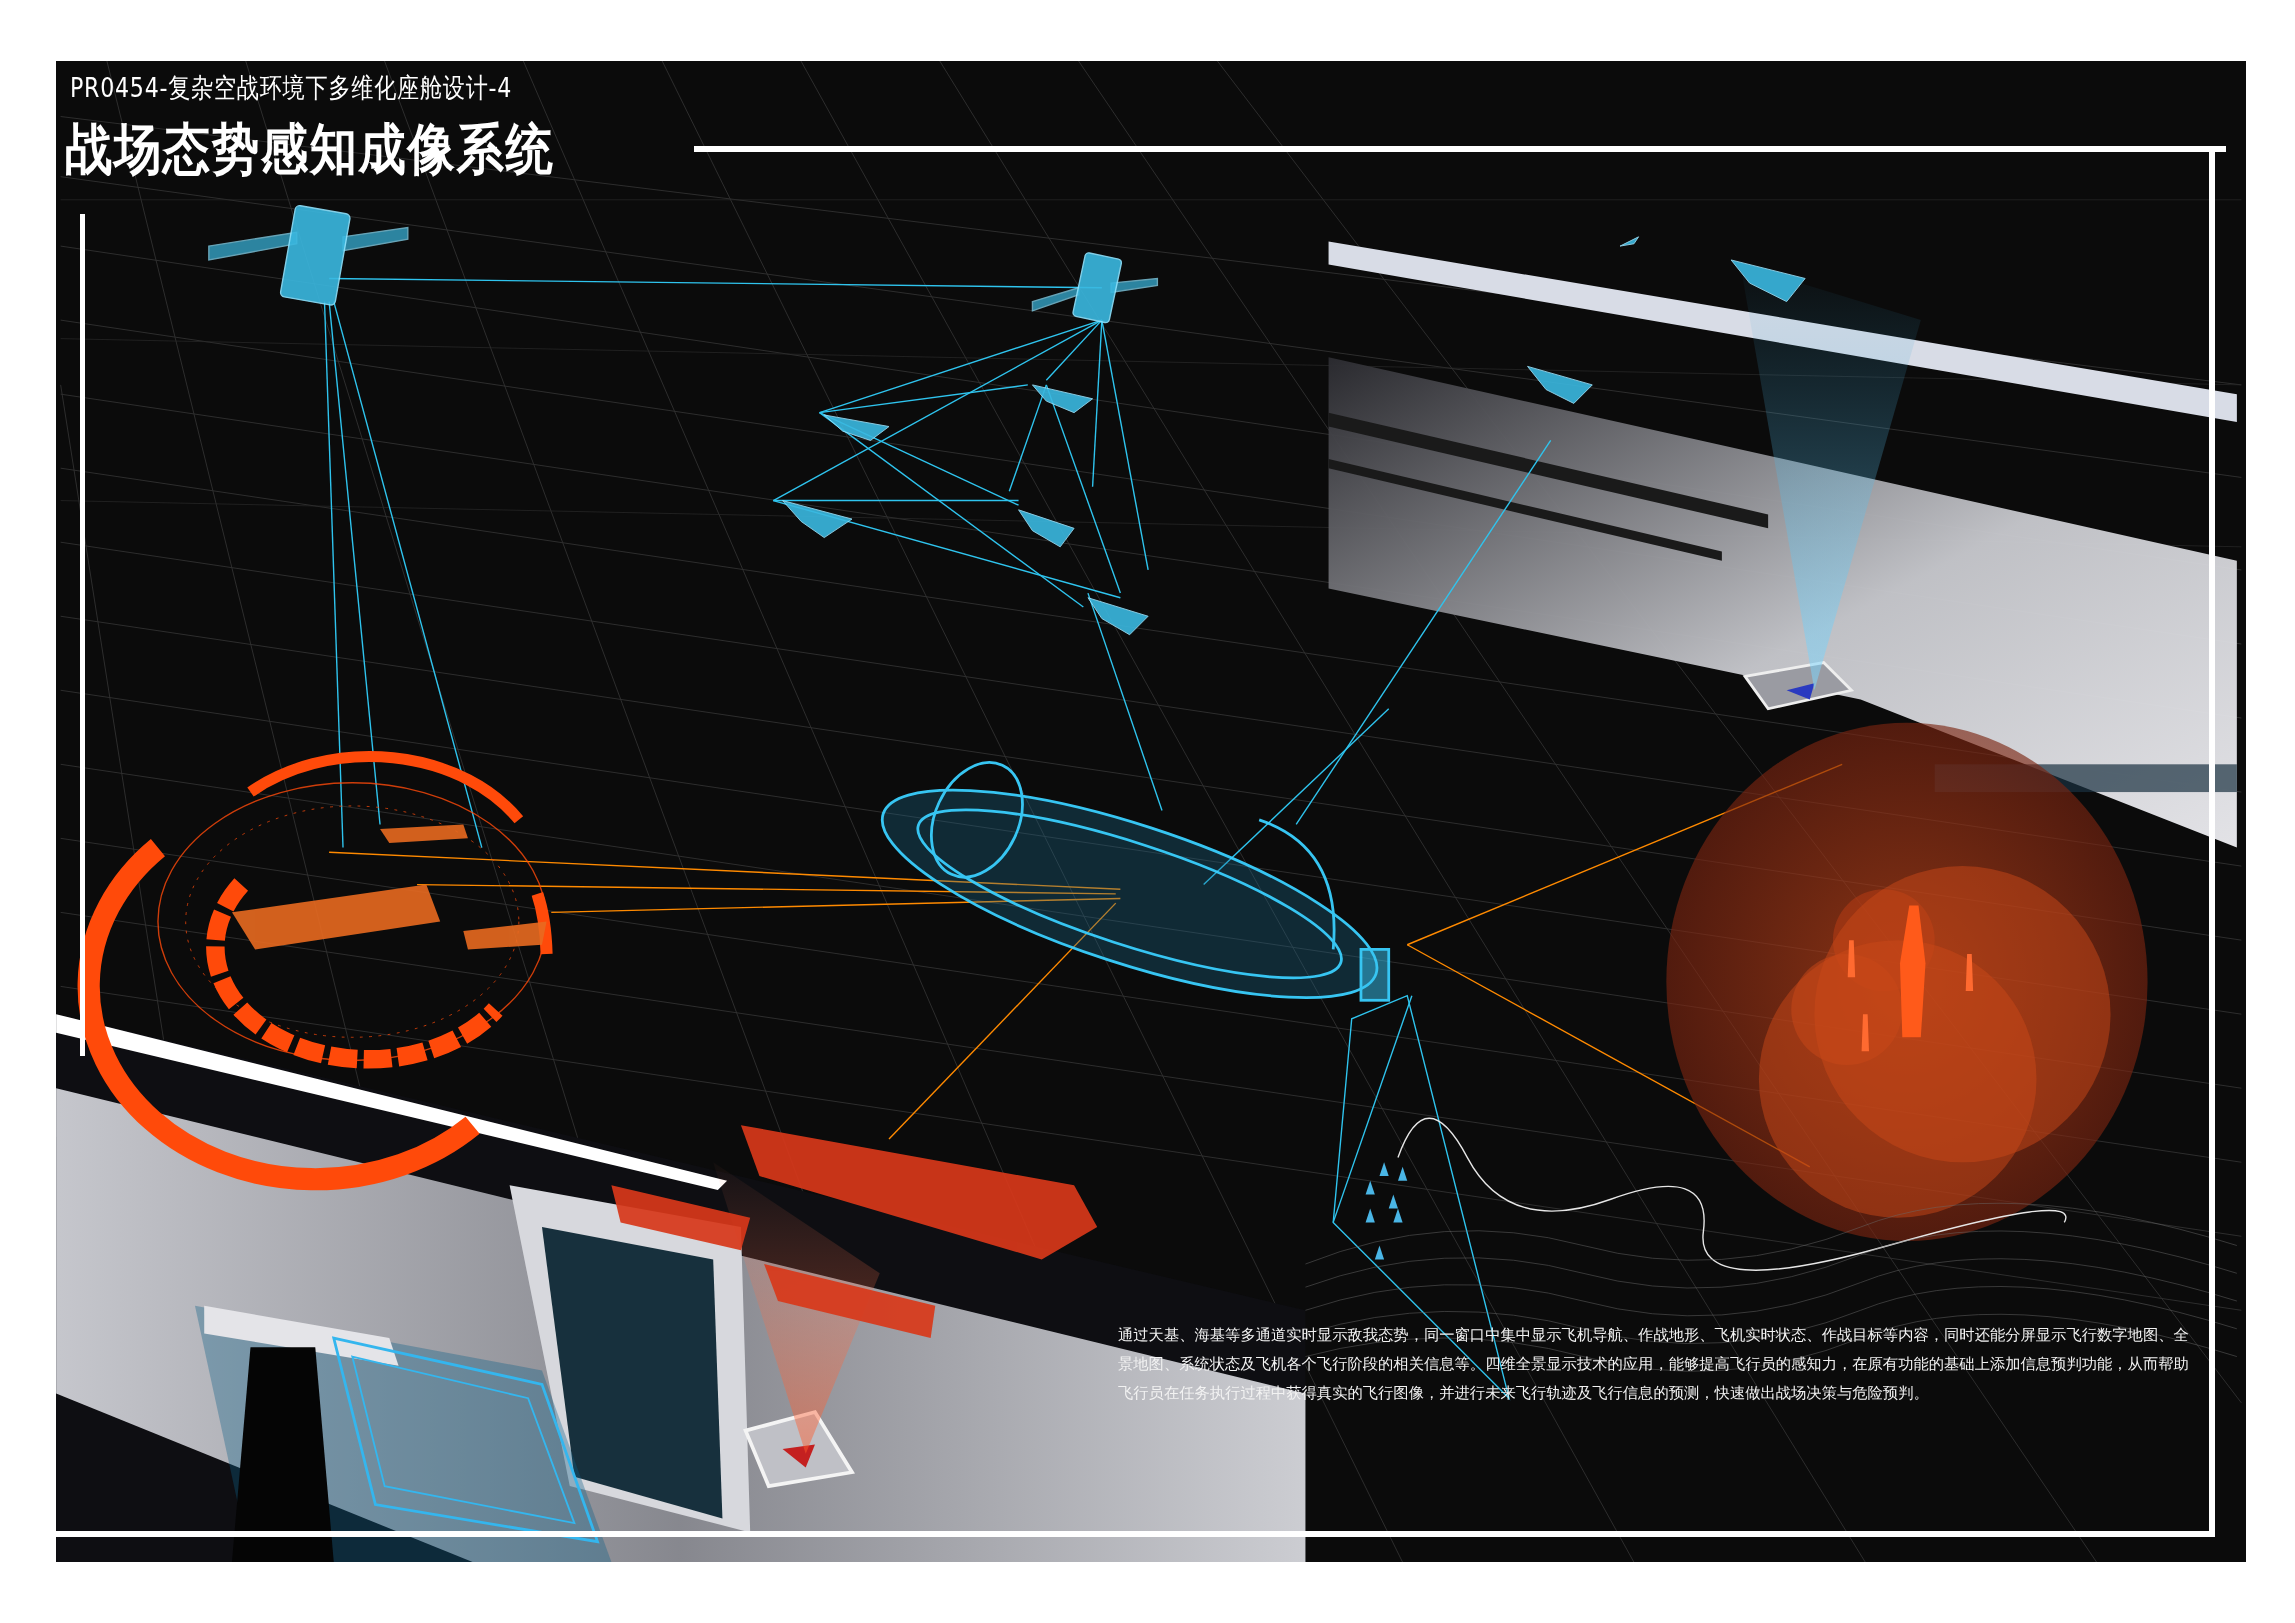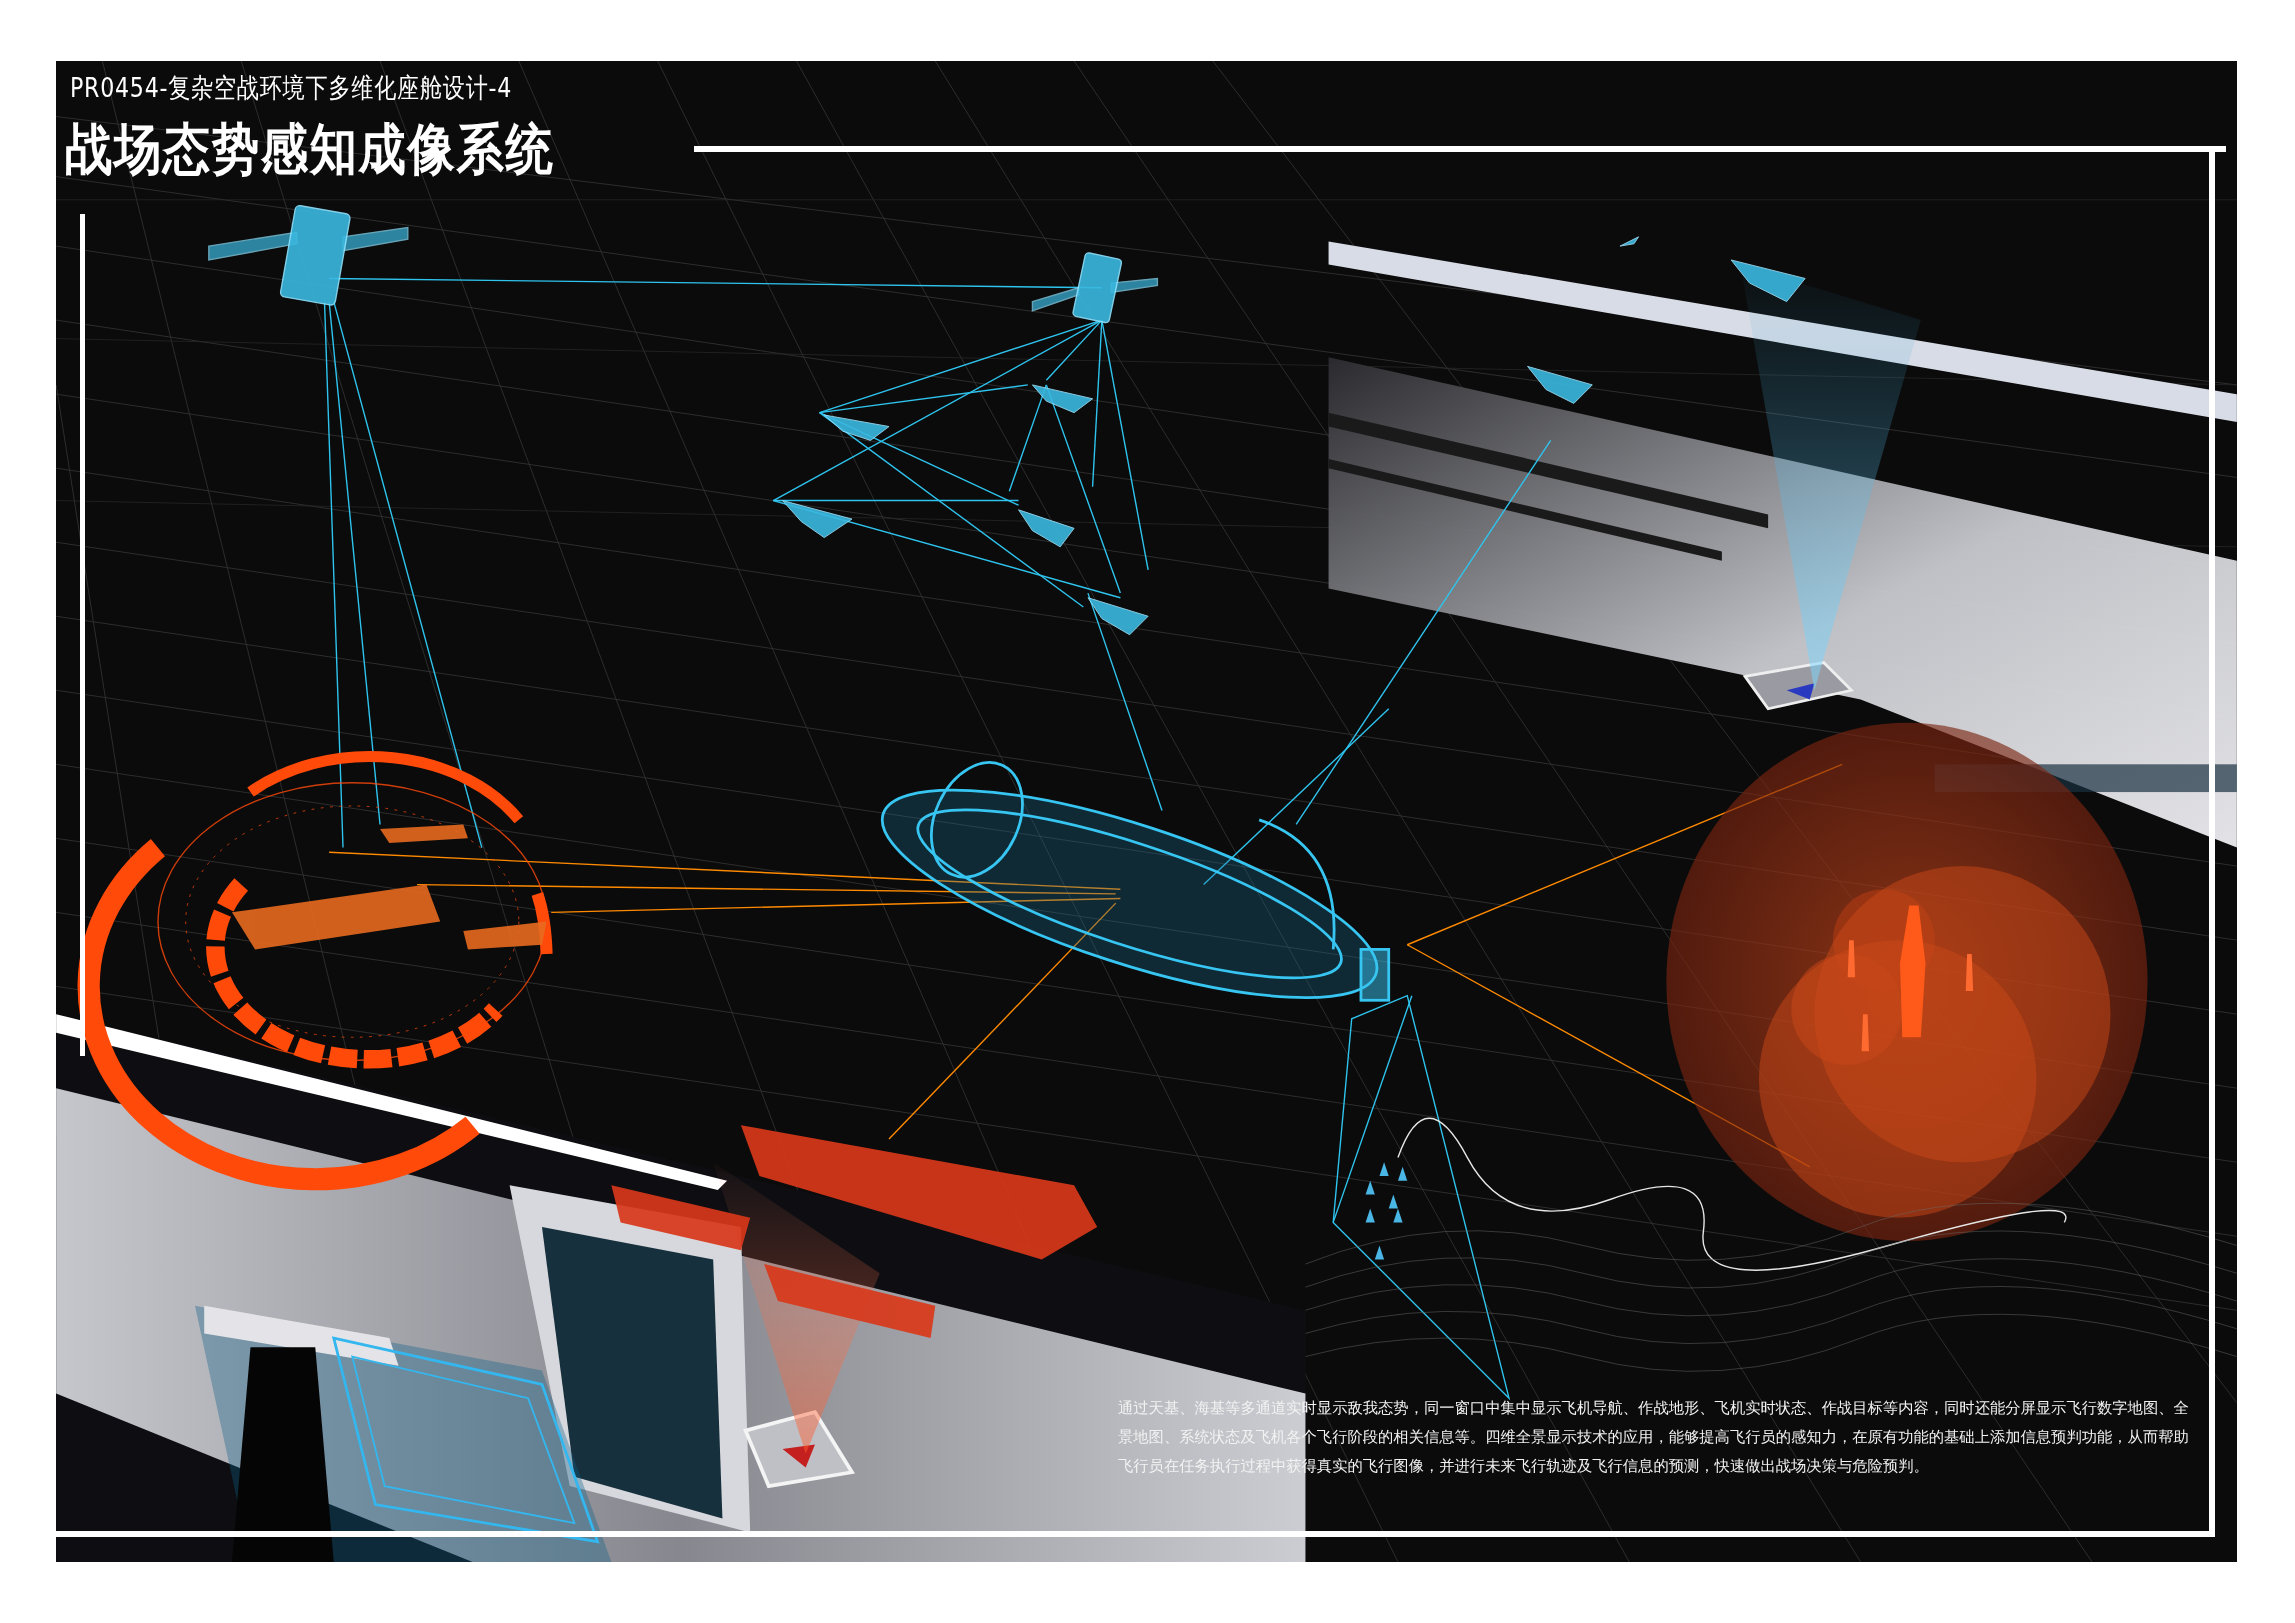--- a/index.html
+++ b/index.html
@@ -1,22 +1,22 @@
 <!DOCTYPE html>
 <html style="font-size:7.4px"><head>
 <meta charset="utf-8">
 <style>
   html,body{margin:0;padding:0;background:#ffffff;}
   body{width:2295px;height:1623px;position:relative;overflow:hidden;font-family:"DejaVu Sans",sans-serif;}
-  .poster{position:absolute;left:56px;top:61px;width:2181px;height:1501px;background:#0b0b0b;overflow:hidden;}
+  .poster{position:absolute;left:56px;top:61px;width:2181px;height:1501px;background:#0b0b0b;overflow:hidden;padding-left:9px;}
   .grid{position:absolute;left:0;top:0;width:100%;height:100%;}
   .subtitle{position:absolute;left:14px;top:9.3px;color:#ffffff;font-size:27px;letter-spacing:0.9px;font-family:"DejaVu Sans",sans-serif;transform:scaleX(0.82);transform-origin:left top;white-space:nowrap;}
   .title{position:absolute;left:9.3px;top:52px;color:#ffffff;font-size:55px;font-weight:bold;letter-spacing:1.9px;font-family:"DejaVu Sans",sans-serif;transform:scaleX(0.86);transform-origin:left top;white-space:nowrap;}
   .rule{position:absolute;background:#ffffff;}
-  .desc{position:absolute;left:1062px;top:1332px;width:1083px;color:#f2f2f2;font-size:15.3px;line-height:29px;font-family:Liberation Serif, serif;letter-spacing:0px;}
+  .desc{position:absolute;left:1062px;top:1261px;width:1083px;color:#f2f2f2;font-size:15.3px;line-height:29px;font-family:Liberation Mono, monospace;letter-spacing:0px;}
   .svgart{position:absolute;left:0;top:0;}
 </style>
 </head>
 <body>
 
 <div class="poster">
 
   <svg class="grid" width="2181" height="1501" viewBox="0 0 4713 3244">
     <g stroke="#3a3a3a" stroke-width="2" fill="none" opacity="0.8">
       <path d="M0 400 L4713 1100"></path>

